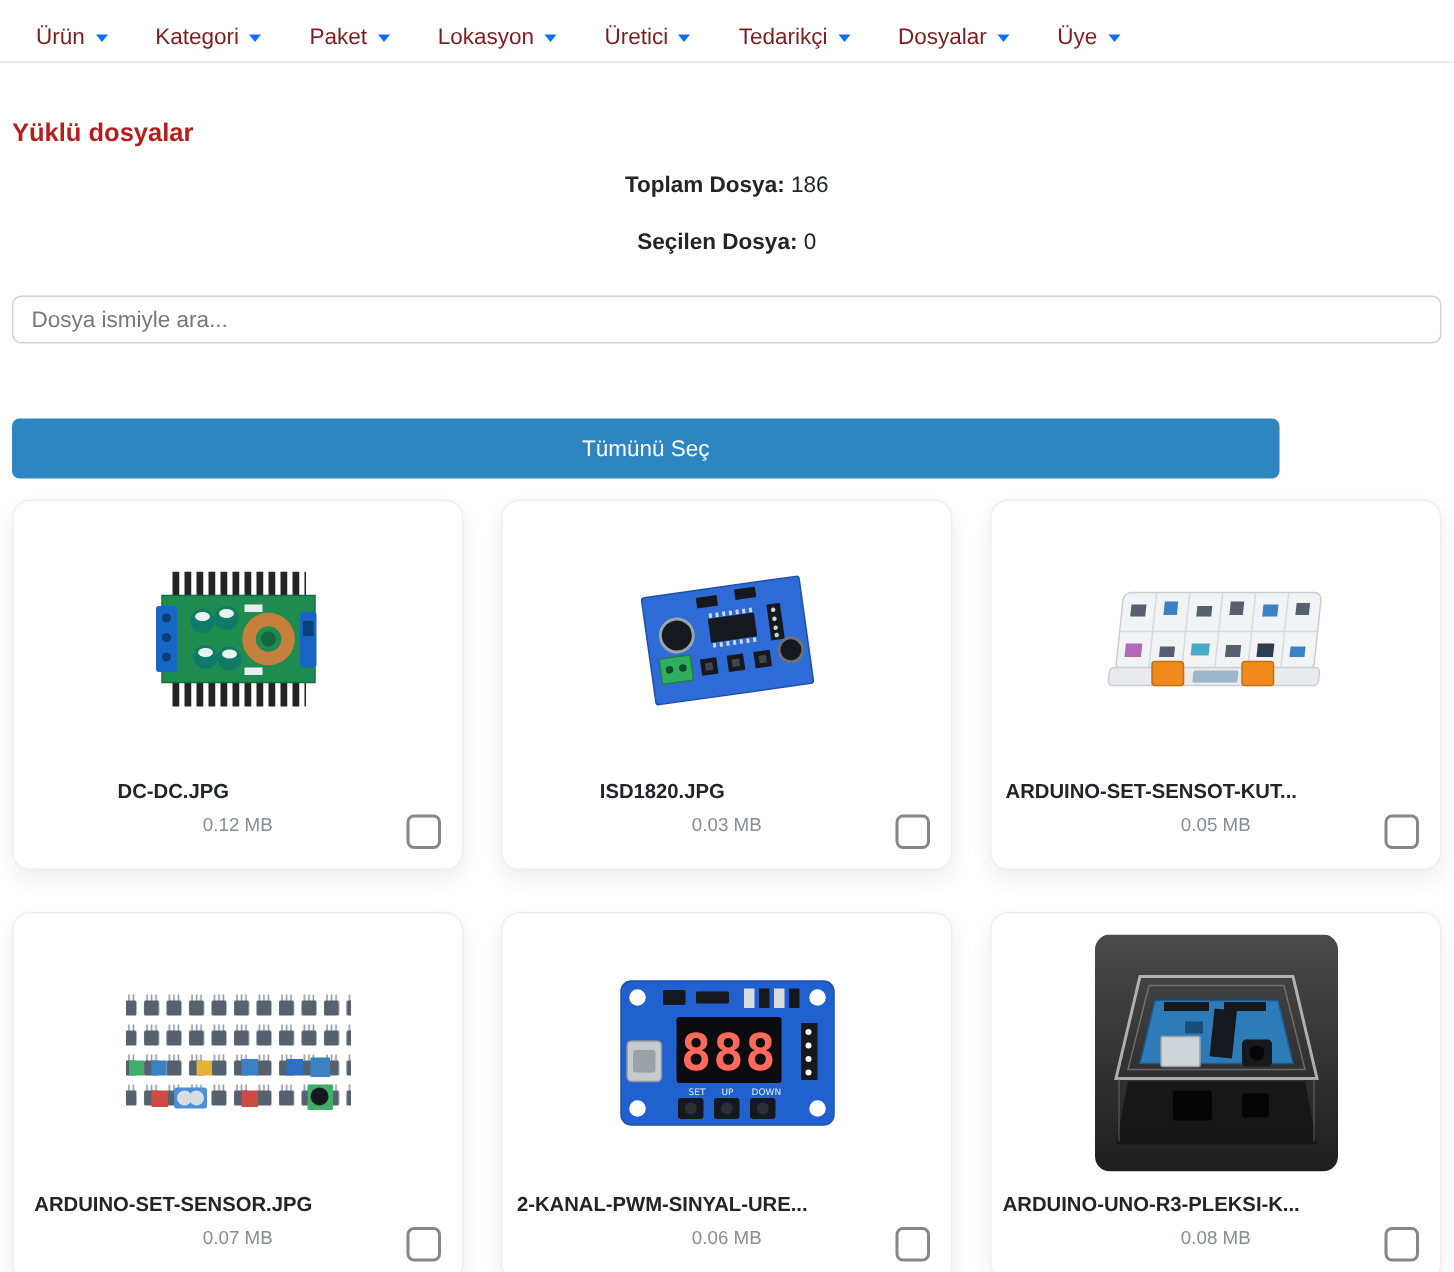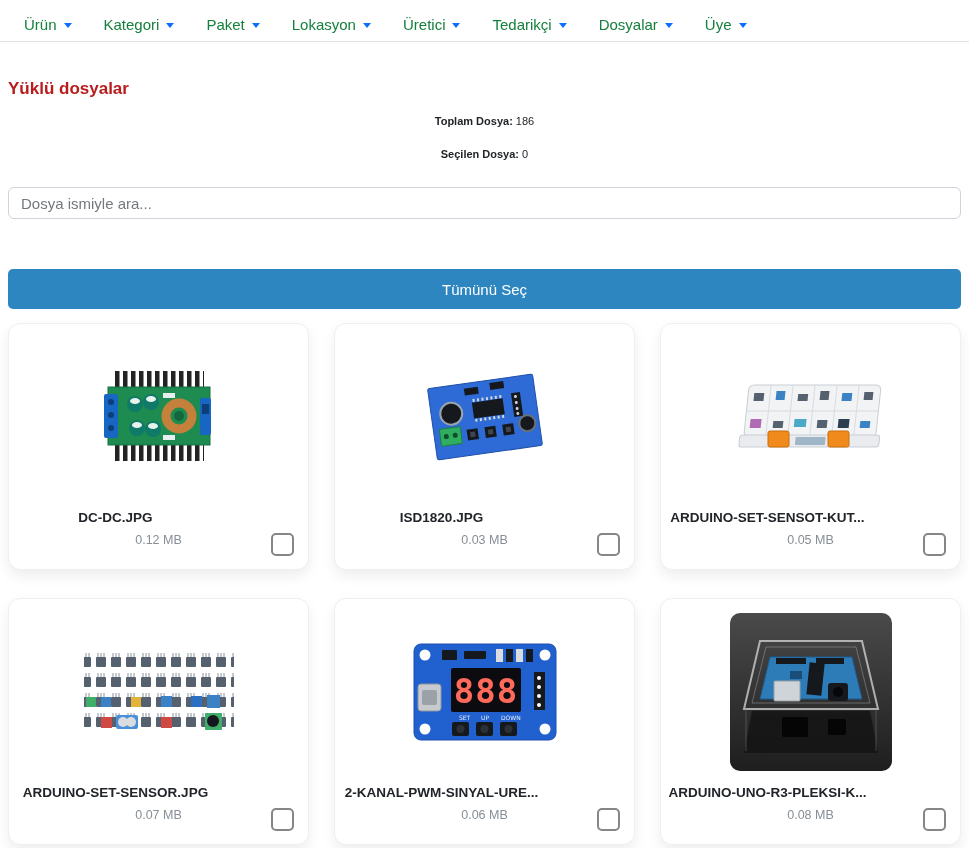--- a/index.html
+++ b/index.html
@@ -14,21 +14,21 @@
   .nav-tabs{
     display:flex; align-items:flex-end;
     padding:4px 0 0 8px;
     border-bottom:1px solid #dee2e6;
     height:37px;
   }
   .tab{
     display:flex; align-items:center; gap:7px;
     padding:8px 15px;
     font-size:15px;
-    color:#15803d;
+    color:#7f1d1d;
     cursor:pointer;
     border:1px solid transparent;
     border-radius:8px 8px 0 0;
     margin-bottom:-1px;
     white-space:nowrap;
   }
   .tab.active{
     color:#212529;
     background:#fff;
     border-color:#dee2e6 #dee2e6 #ffffff;
@@ -43,21 +43,21 @@
   }
   
   .page-title{
     margin:37px 8px 0 8px;
     font-size:17px;
     font-weight:700;
     color:#b91c1c;
   }
   .stat-line{
     text-align:center;
-    font-size:11px;
+    font-size:15px;
     color:#212529;
   }
   .stat-line.first{margin-top:16px;}
   .stat-line.second{margin-top:21px;}
   .stat-line b{font-weight:700;}
   
   .search-wrap{margin:27px 8px 0 8px;}
   .search-input{
     width:100%; box-sizing:border-box;
     height:32px;
@@ -70,21 +70,21 @@
     outline:none;
   }
   .search-input::placeholder{color:#75797e;}
   
   .select-all{
     margin:50px 8px 0 8px;
     height:40px;
     background:#2e86c1;
     border:none;
     border-radius:5px;
-    width:953px;
+    width:845px;
     color:#ffffff;
     font-size:15px;
     font-family:inherit;
     cursor:pointer;
     display:flex; align-items:center; justify-content:center;
   }
   
   .grid{
     margin:14px 8px 0 8px;
     display:grid;

